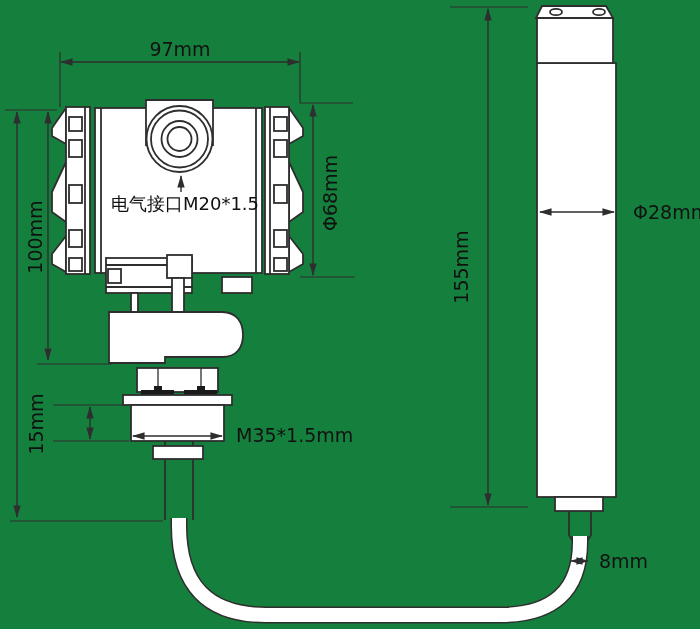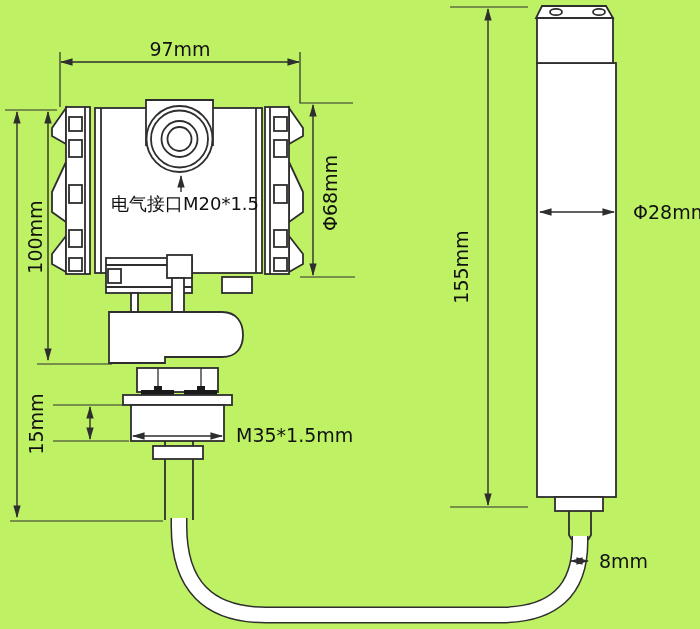--- a/index.html
+++ b/index.html
@@ -1,16 +1,16 @@
 <!DOCTYPE html>
 <html><head>
 <meta charset="utf-8">
 <style>
   html,body{margin:0;padding:0;background:#ffffff;}
-  .stage{position:relative;width:700px;height:629px;background:#bef264;overflow:hidden;}
+  .stage{position:relative;width:700px;height:629px;background:#15803d;overflow:hidden;}
   svg{display:block;}
   .ln{stroke:#2e2e2e;stroke-width:1.8;fill:none;}
   .lnf{stroke:#2e2e2e;stroke-width:1.8;fill:#ffffff;}
   .thin{stroke:#2e2e2e;stroke-width:1.3;fill:none;}
   .blk{fill:#1a1a1a;stroke:none;}
   .dim{stroke:#2e2e2e;stroke-width:1.4;fill:none;}
   .ext{stroke:#2e2e2e;stroke-width:1.2;fill:none;}
   .t{font-family:"DejaVu Sans","Liberation Sans",sans-serif;font-size:19px;fill:#111111;}
   .tc{font-family:"DejaVu Sans","Liberation Sans",sans-serif;font-size:18px;fill:#111111;font-weight:500;}
 </style>

